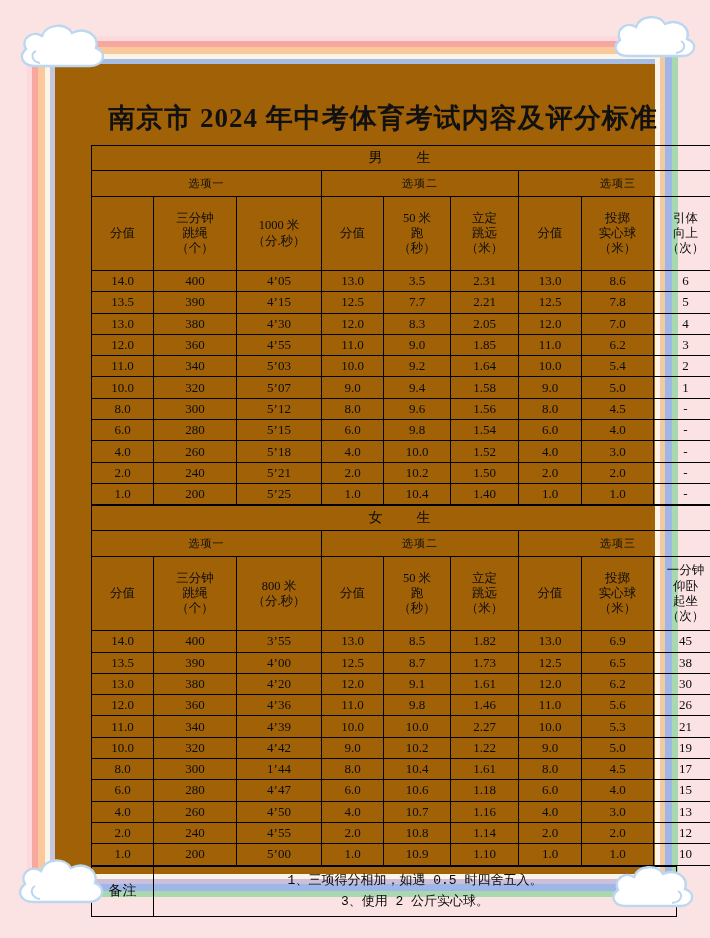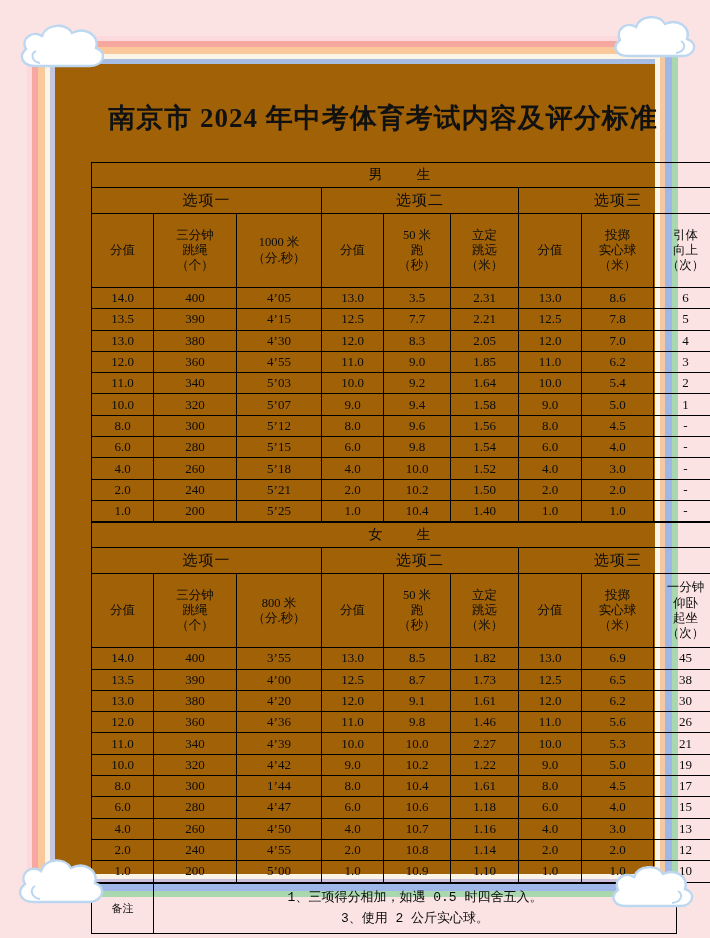--- a/index.html
+++ b/index.html
@@ -75,41 +75,41 @@
     font-weight: bold;
     letter-spacing: 1px;
     color: #111;
     white-space: nowrap;
   }
 
   
   .tbl-zone {
     position: absolute;
     left: 36px;
-    top: 98px;
+    top: 81px;
     width: 586px;
   }
 
   table.grid {
     width: 100%;
     border-collapse: collapse;
     table-layout: fixed;
     font-size: 12.5px;
     color: #0b0b0b;
   }
   table.grid td, table.grid th {
     border: 1px solid #000;
     text-align: center;
     vertical-align: middle;
     font-weight: normal;
     padding: 0;
   }
 
   .sec-title  { height: 25px; font-size: 14px; letter-spacing: 10px; }
-  .opt-title  { height: 26px; font-size: 15px; letter-spacing: 1px; }
+  .opt-title  { height: 26px; font-size: 11px; letter-spacing: 1px; }
 
   .hdr-cell {
     height: 74px;
     font-size: 12.5px;
     line-height: 1.22;
     padding: 2px 1px;
   }
   .hdr-cell span { display: block; }
 
   .data-row td { height: 21.3px; font-size: 13px; font-weight: bold; }
@@ -120,21 +120,21 @@
   col.c3 { width: 85px; }
   col.c4 { width: 62px; }
   col.c5 { width: 67px; }
   col.c6 { width: 68px; }
   col.c7 { width: 63px; }
   col.c8 { width: 72px; }
   col.c9 { width: 64px; }
 
   
   .remarks td { border: 1px solid #000; vertical-align: middle; }
-  .rm-label { width: 62px; text-align: center; font-size: 11px; height: 50px; }
+  .rm-label { width: 62px; text-align: center; font-size: 14px; height: 50px; }
   .rm-body  { text-align: left; padding: 5px 2px 5px 10px; font-size: 13px; line-height: 1.62; }
   .rm-body div { white-space: nowrap; font-family: Liberation Mono, monospace; }
 </style>
 </head>
 <body>
 
 <div class="frame-wrap">
   <div class="stripe stripe-top-1"></div>
   <div class="stripe stripe-top-2"></div>
   <div class="stripe stripe-top-3"></div>

